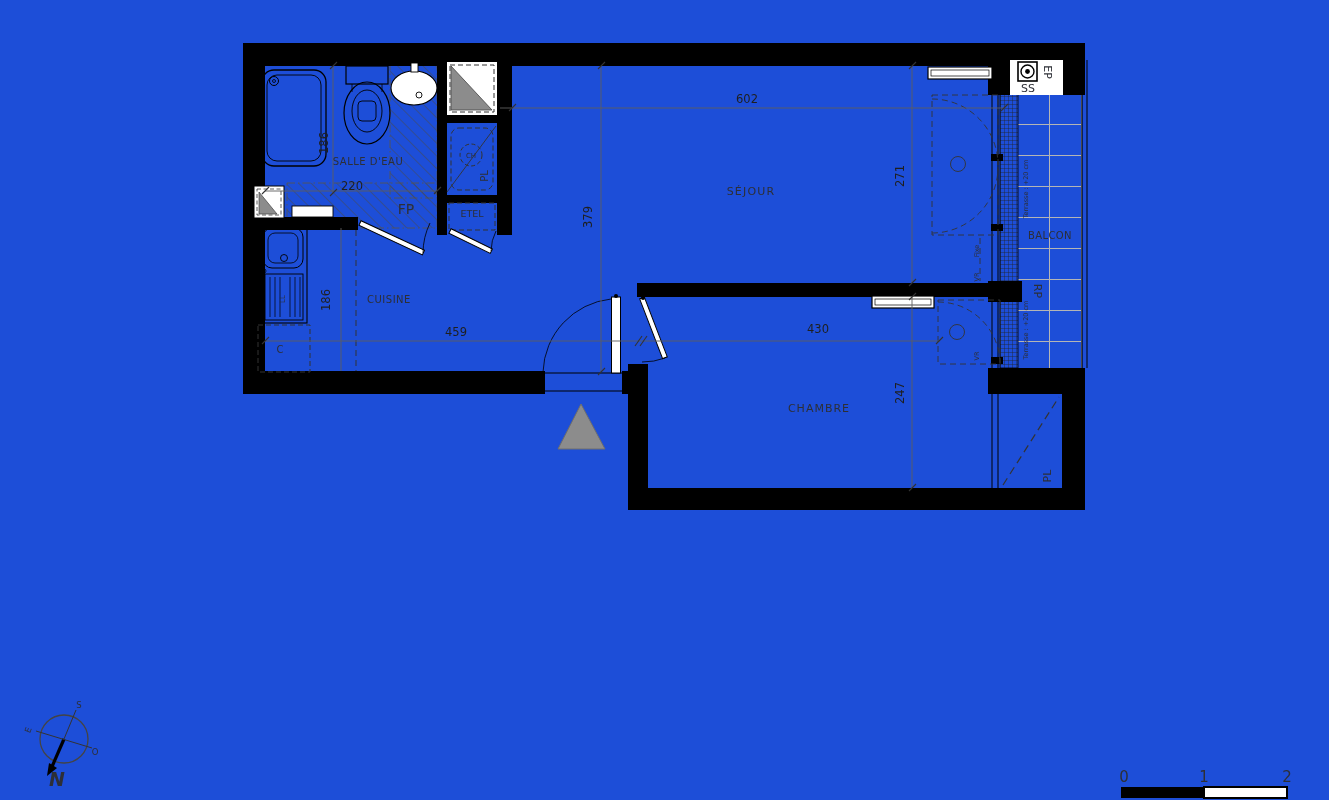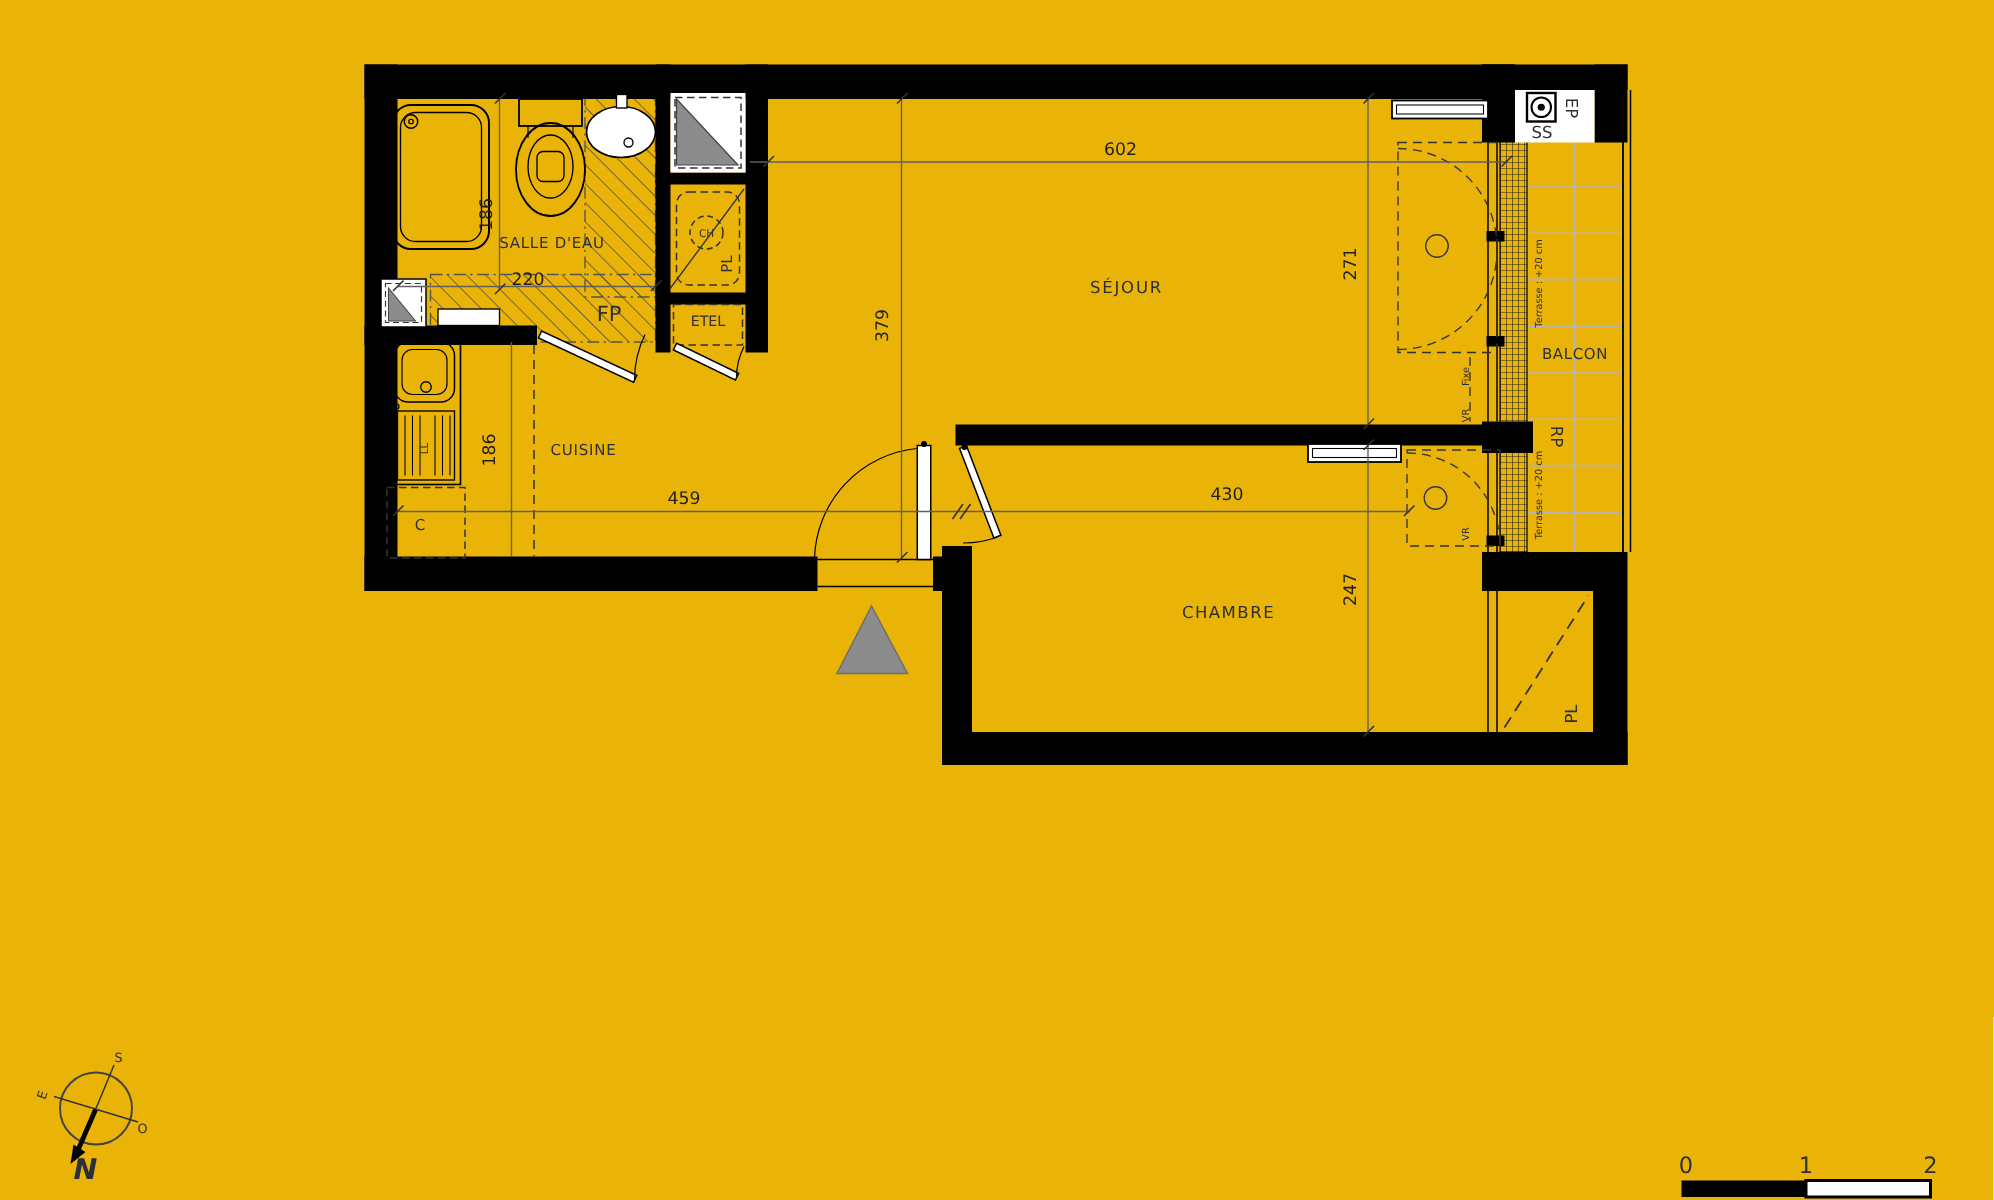--- a/index.html
+++ b/index.html
@@ -1,16 +1,16 @@
 <!DOCTYPE html>
 <html><head>
 <meta charset="utf-8">
 <style>
   html,body{margin:0;padding:0;background:#ffffff;}
-  .canvas{position:relative;width:1329px;height:800px;background:#eab308;overflow:hidden;
+  .canvas{position:relative;width:1329px;height:800px;background:#1d4ed8;overflow:hidden;
           font-family:"DejaVu Sans","Liberation Sans",sans-serif;}
   svg text{font-family:"DejaVu Sans","Liberation Sans",sans-serif;fill:#2d2f36;}
   svg .dimtxt{fill:#1f1f1f;}
 </style>
 </head>
 <body>
 
 <div class="canvas">
 <svg width="1329" height="800" viewBox="0 0 1329 800">
   <defs>

